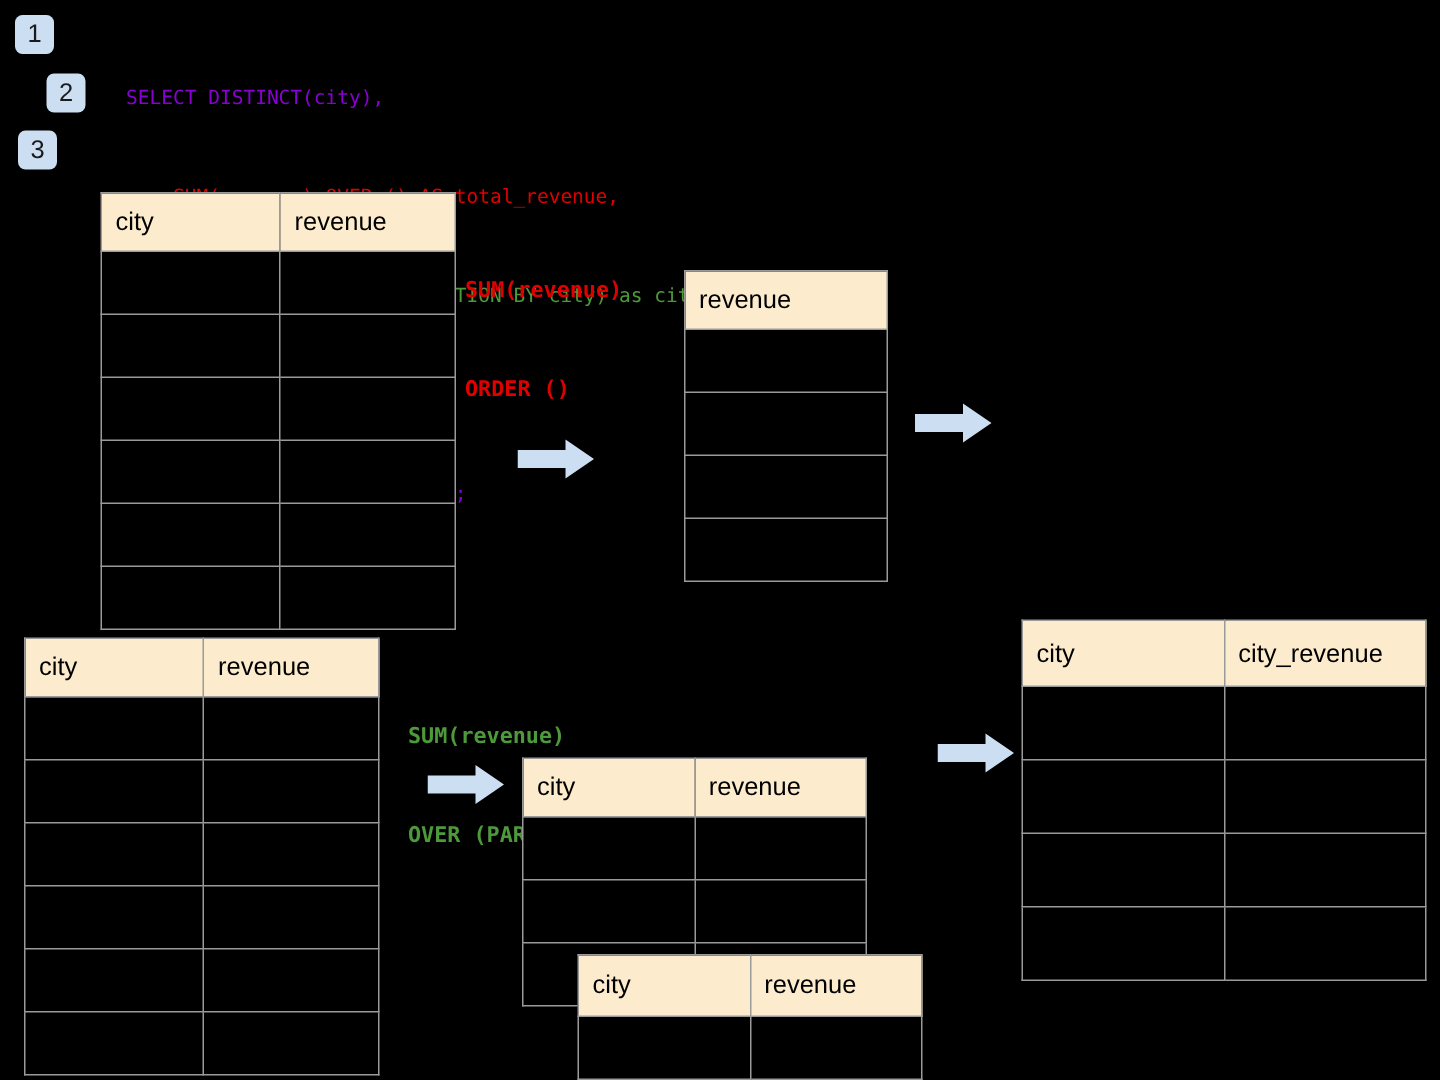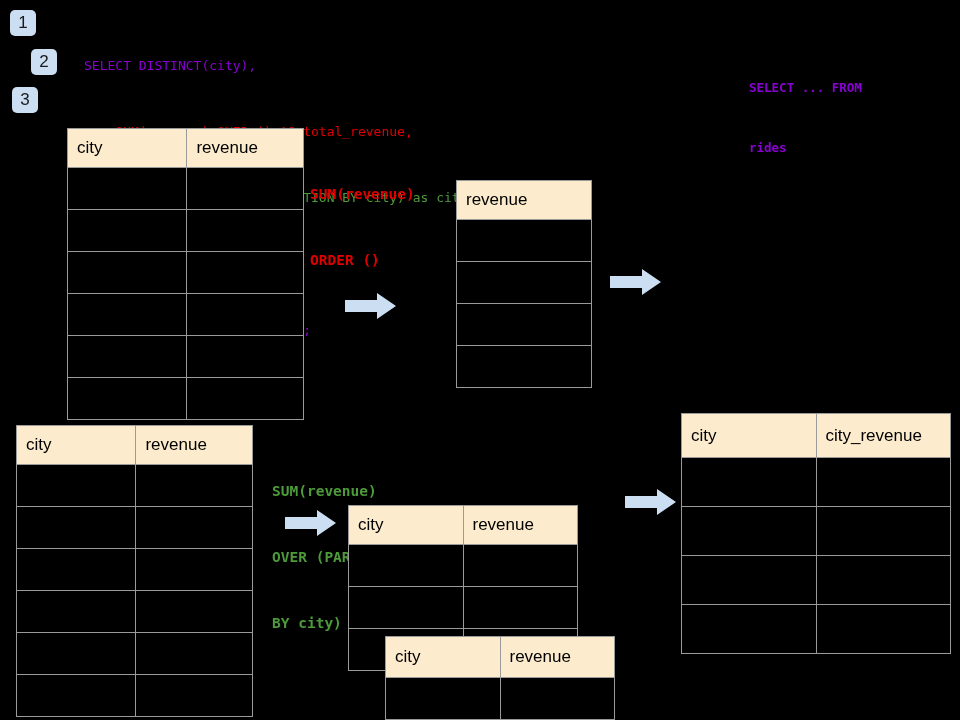--- a/index.html
+++ b/index.html
@@ -106,34 +106,29 @@
   <div class="badge" style="left:12px; top:87px;">3</div>
 
   <div class="code-block" style="left:84px; top:11px;">
     <div class="code-line c-purple">SELECT DISTINCT(city),</div>
     <div class="code-line c-red">    SUM(revenue) OVER () AS total_revenue,</div>
     <div class="code-line c-green">    SUM(revenue) OVER (PARTITION BY city) as city_revenue</div>
     <div class="code-line c-purple">  FROM rides</div>
     <div class="code-line c-purple">  ORDER by city_revenue DESC;</div>
   </div>
 
-  <div class="side-note" style="left:749px; top:38px;">
-    <div>SELECT ... FROM</div>
-    <div>rides</div>
-  </div>
 
   <div class="annot red" style="left:310px; top:139px;">
     <div>SUM(revenue)</div>
     <div>ORDER ()</div>
   </div>
 
   <div class="annot green" style="left:272px; top:436px;">
     <div>SUM(revenue)</div>
     <div>OVER (PARTITION</div>
-    <div>BY city)</div>
   </div>
 
   <table class="tbl" style="left:67px; top:128px; width:237px;">
     <colgroup>
         <col style="width:50.6%">
         <col style="width:49.4%">
       </colgroup>
     <thead>
       <tr>
         <th style="height:38px;">city</th>

